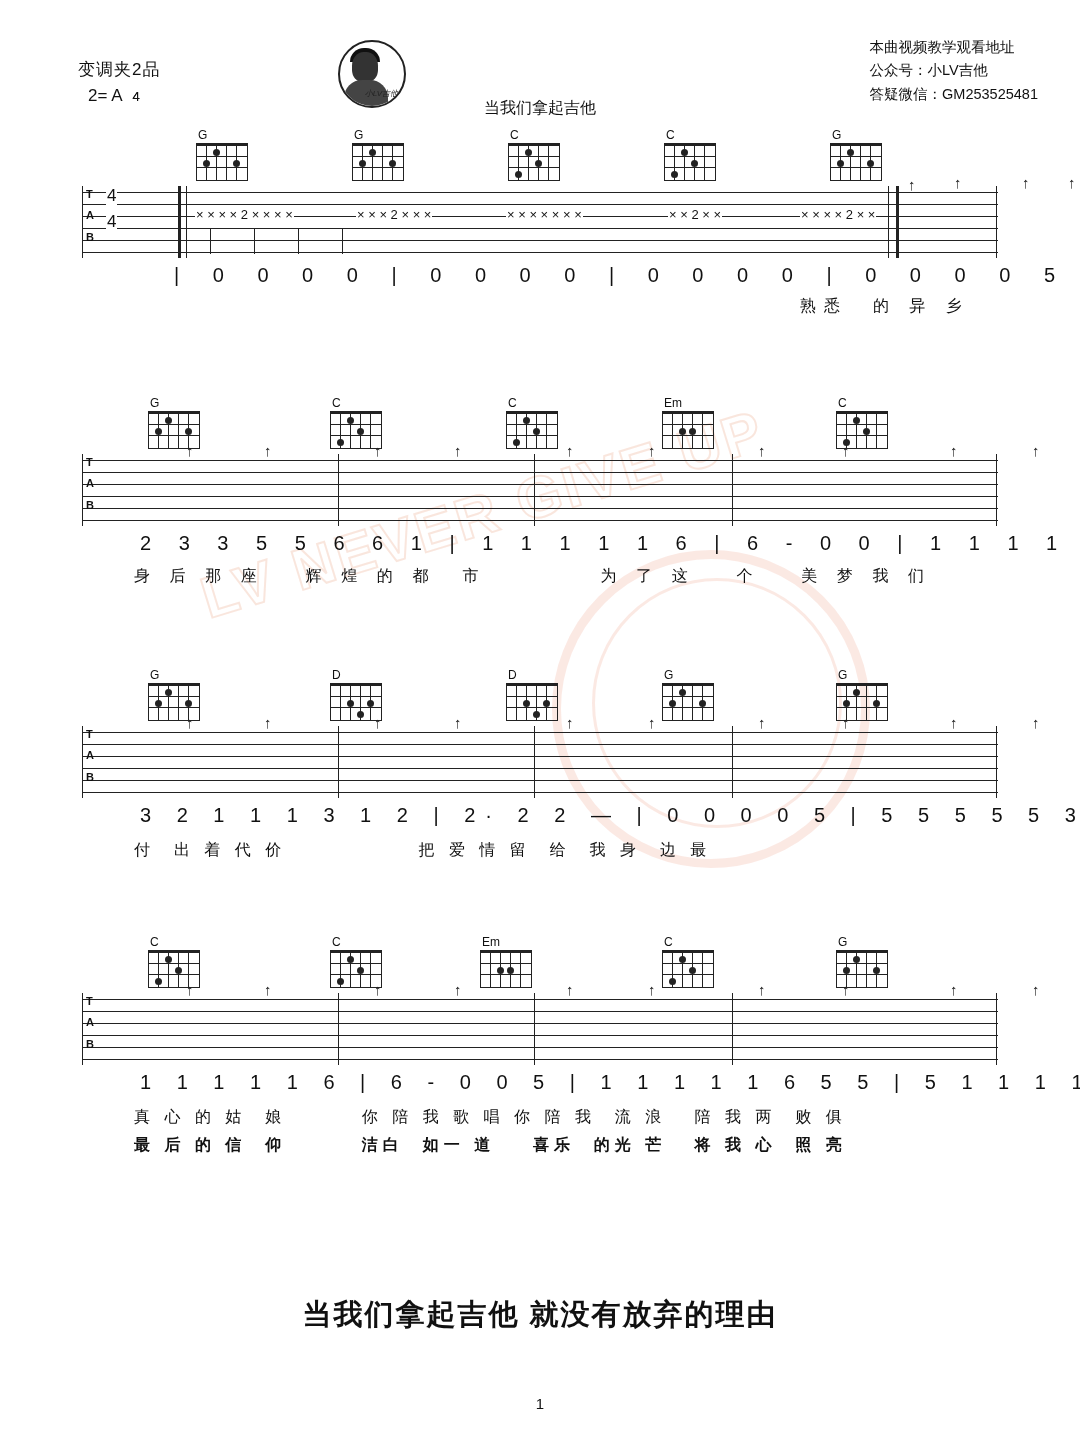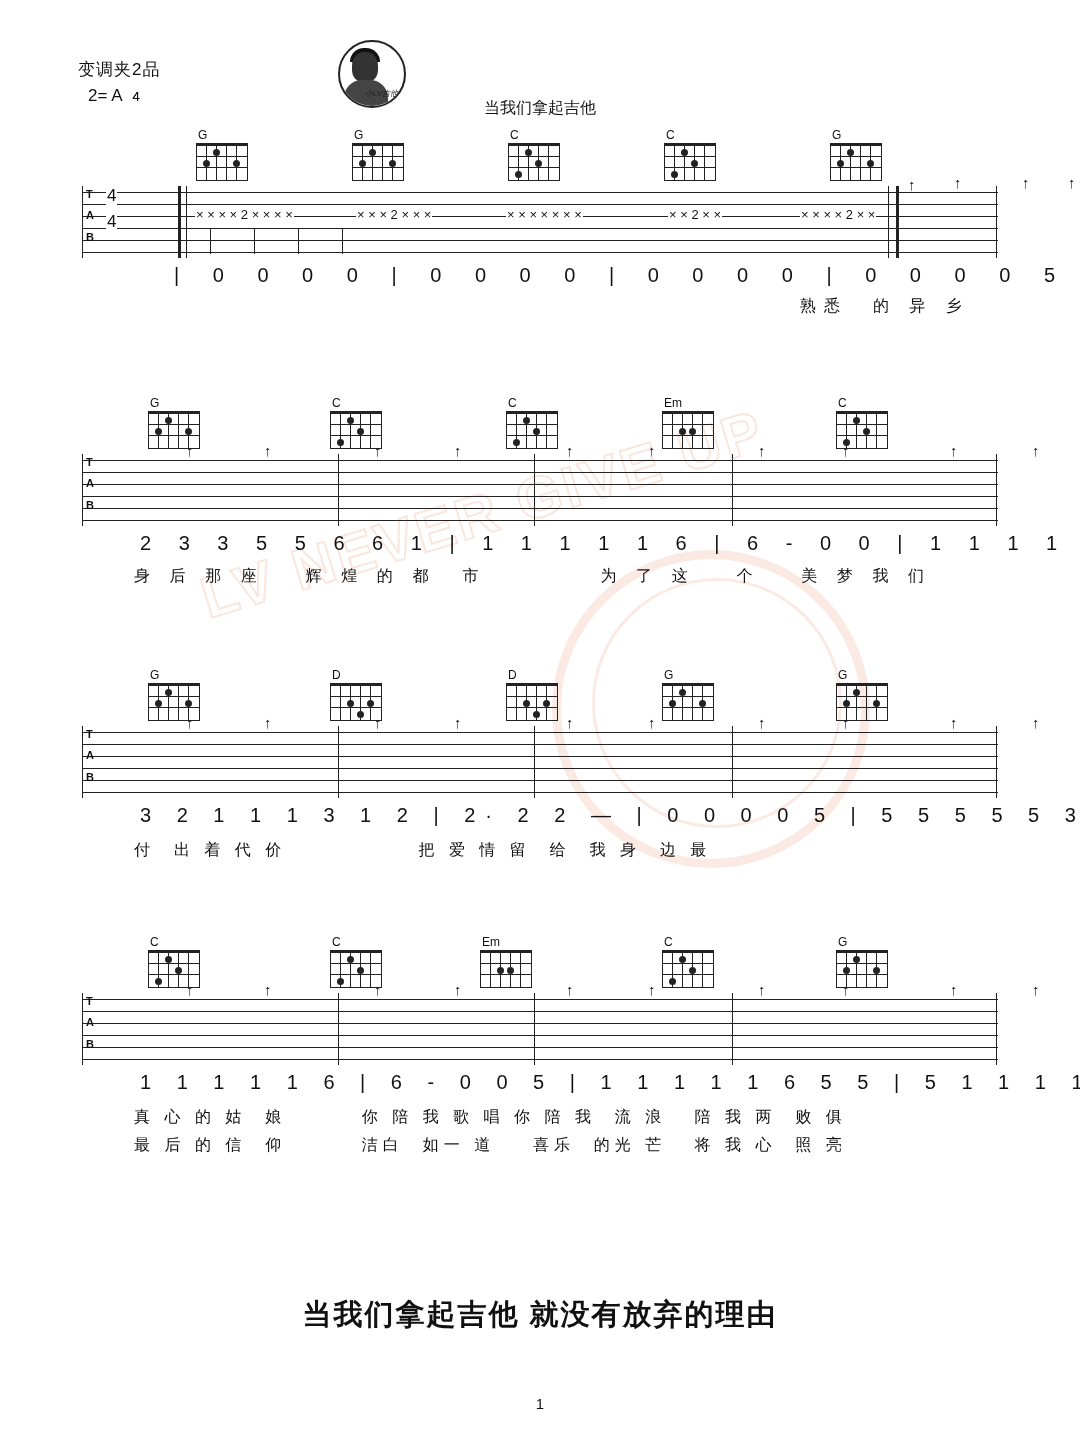--- a/index.html
+++ b/index.html
@@ -93,20 +93,25 @@
 
   <div class="logo">
     <div class="hair"></div>
     <div class="face"></div>
     <div class="body"></div>
     <div class="txt">小LV吉他</div>
   </div>
 
   <div class="subtitle">当我们拿起吉他</div>
 
+  <div class="credits">
+    <div>本曲视频教学观看地址</div>
+    <div>公众号：小LV吉他</div>
+    <div>答疑微信：GM253525481</div>
+  </div>
 
   <div class="system" style="top:128px;">
     <div class="chordrow">
       <div class="chordbox" style="left:196px;">
         <div class="nm">G</div>
         <div class="grid">
           <i class="v" style="left:9px"></i>
             <i class="v" style="left:19px"></i>
             <i class="v" style="left:29px"></i>
             <i class="v" style="left:39px"></i>
@@ -533,20 +538,20 @@
       <div class="arrow" style="left:868px;top:-12px">↑</div>
       <div class="arrow" style="left:950px;top:-12px">↑</div>
     </div>
 
     <div class="numrow" style="margin:6px 82px 0 82px;height:34px;">
       <div class="num" style="left:58px;letter-spacing:10px;">1 1 1 1 1 6 | 6 - 0 0 5 | 1 1 1 1 1 6 5 5 | 5 1 1 1 1 5 5 | 3 2 1 1 1 2 2 3 |</div>
     </div>
     <div class="lyric" style="margin:2px 82px 0 82px;">
       <div class="ly" style="left:52px;letter-spacing:5px;">真 心 的 姑  娘        你 陪 我 歌 唱 你 陪 我  流 浪   陪 我 两  败 俱</div>
     </div>
-    <div class="lyric" style="margin:2px 82px 0 82px;">
+    <div class="lyric" style="margin:2px 82px 0 82px;font-weight:bold;">
       <div class="ly" style="left:52px;letter-spacing:5px;">最 后 的 信  仰        洁白  如一 道    喜乐  的光 芒   将 我 心  照 亮</div>
     </div>
   </div>
 
   <div class="footer-motto">当我们拿起吉他    就没有放弃的理由</div>
   <div class="pagenum">1</div>
 </div>
 
 </body></html>

